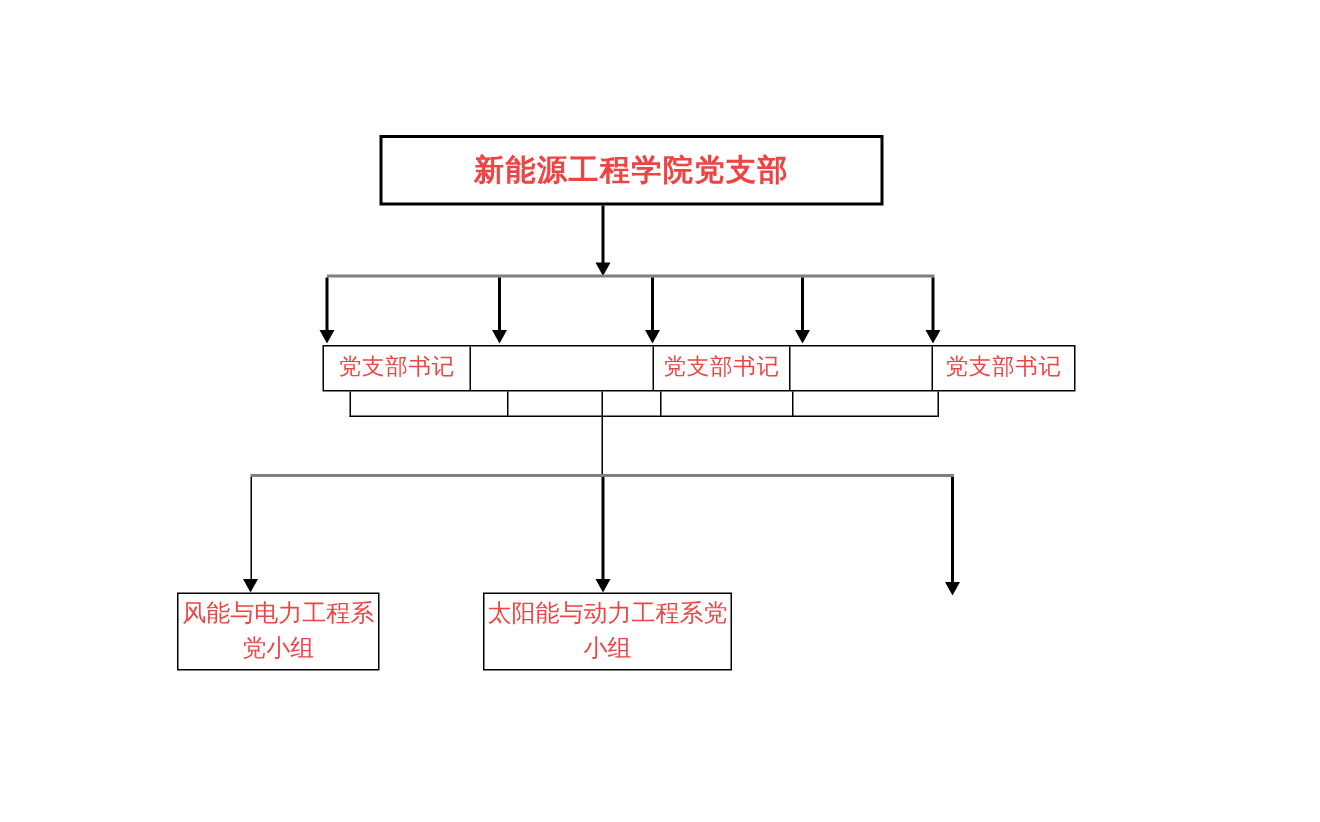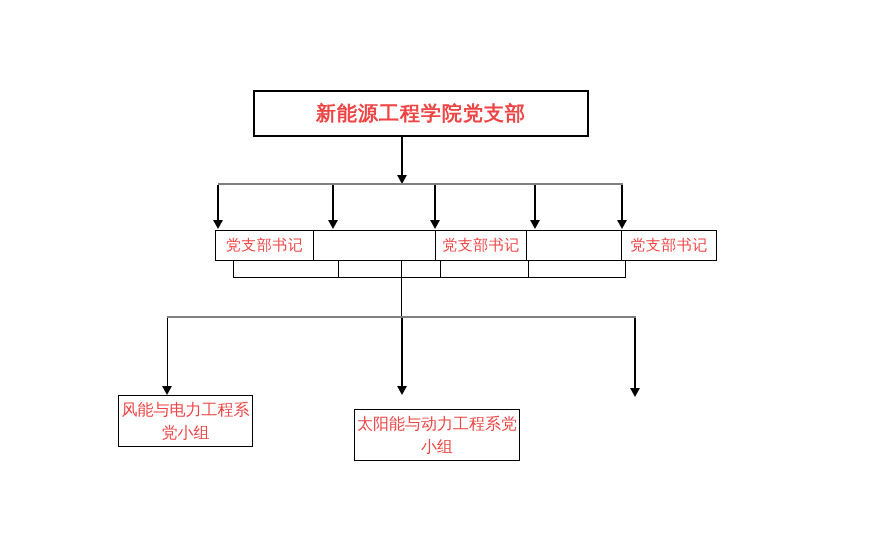--- a/index.html
+++ b/index.html
@@ -124,19 +124,19 @@
   <div class="arrow-down" style="left:396.5px; top:386px;"></div>
 
   <div class="vline" style="left:634.25px; top:318px; width:1.5px; height:70px;"></div>
   <div class="arrow-down" style="left:629.5px; top:388px;"></div>
 
   <div class="box group-box" style="left:118px; top:395px; width:135px; height:52px;">
     <span>风能与电力工程系
 党小组</span>
   </div>
 
-  <div class="box group-box" style="left:322px; top:409px; width:166px; height:52px;margin-left:32px;">
+  <div class="box group-box" style="left:322px; top:395px; width:166px; height:52px;">
     <span>太阳能与动力工程系党
 小组</span>
   </div>
 
 
 </div>
 
 </body></html>

